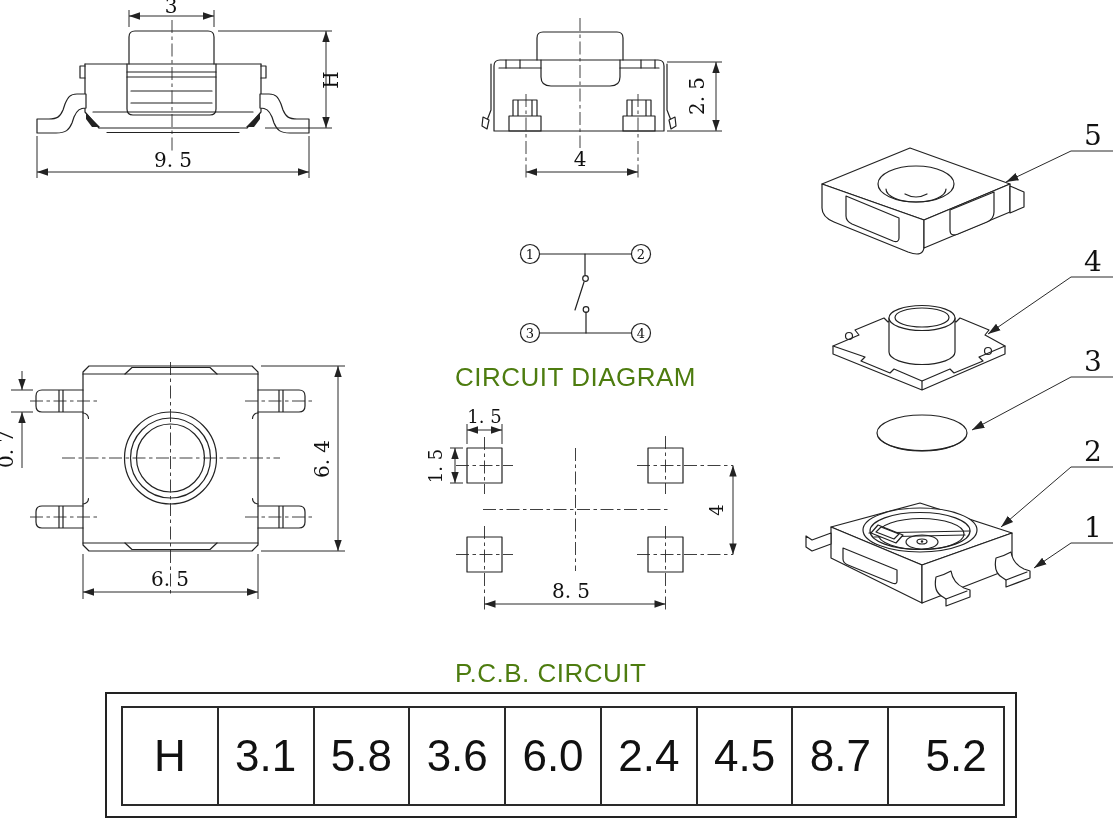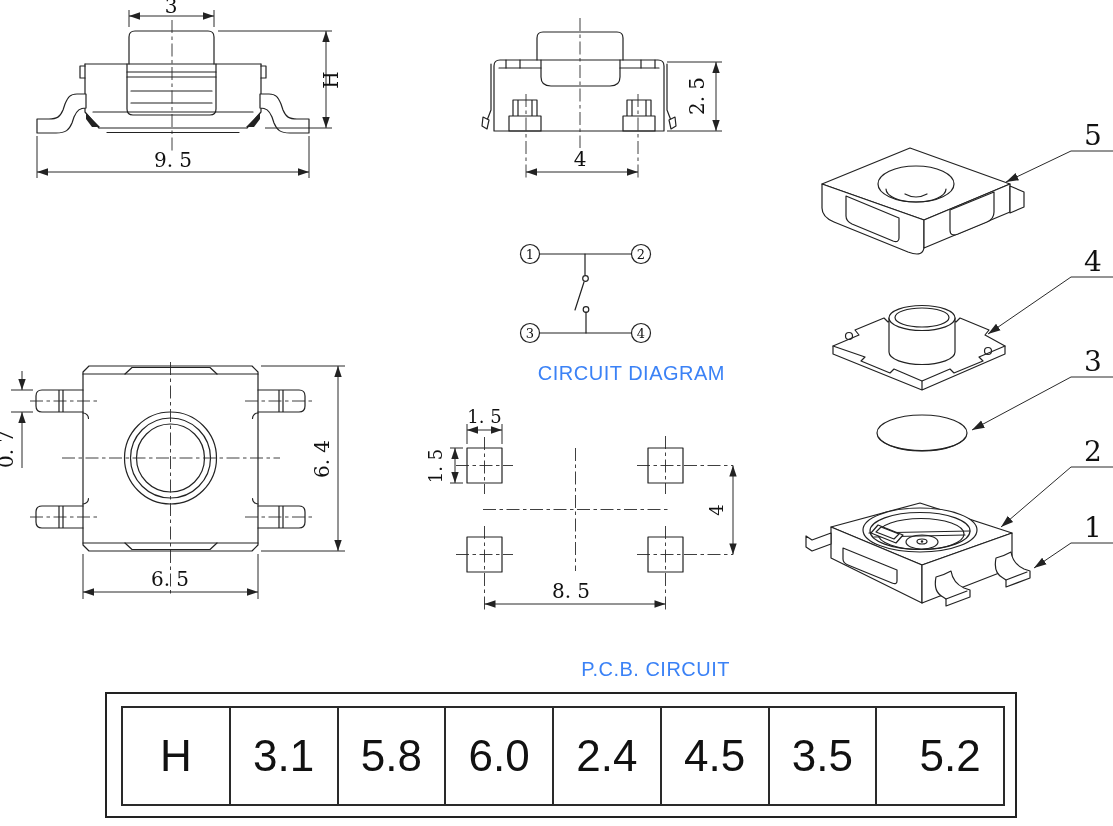--- a/index.html
+++ b/index.html
@@ -12,22 +12,22 @@
   .ln  { fill:none; stroke:#222; stroke-width:1.2; stroke-linecap:round; stroke-linejoin:round; }
   .lnw { fill:#fff;  stroke:#222; stroke-width:1.2; stroke-linecap:round; stroke-linejoin:round; }
   .cl  { fill:none; stroke:#2a2a2a; stroke-width:0.9; stroke-dasharray:13 3.5 3.5 3.5; }
   .dim { fill:none; stroke:#2a2a2a; stroke-width:1; }
   .dark{ fill:#222; stroke:none; }
   text.dimtxt  { font-family:"DejaVu Serif", serif; font-size:20px; fill:#111; }
   text.dimtxts { font-family:"DejaVu Serif", serif; font-size:18px; fill:#111; }
   text.smalltxt{ font-family:"DejaVu Serif", serif; font-size:13px; fill:#111; }
   text.parttxt { font-family:"DejaVu Serif", serif; font-size:28px; fill:#111; }
   .title {
-    position:absolute; text-align:right; color:#3b82f6;
-    font-size:20px; font-family:"Liberation Sans", sans-serif; letter-spacing:0.5px;
+    position:absolute; text-align:left; color:#4d7c0f;
+    font-size:26px; font-family:"Liberation Sans", sans-serif; letter-spacing:0.5px;
   }
   
   .table-outer {
     position:absolute; left:105px; top:692px; width:908px; height:122px;
     border:2px solid #222; background:#fff;
   }
   .htable {
     position:absolute; left:14px; top:12px; width:880px; height:96px;
     display:flex; border:2px solid #2a2a2a; background:#fff;
   }
@@ -294,21 +294,22 @@
       <line class="dim" x1="1071" y1="543" x2="1034" y2="568" marker-end="url(#xva)"></line>
       <text class="parttxt" x="1093" y="537" text-anchor="middle">1</text>
     </g>
   </svg>
 
   <div class="table-outer">
     <div class="htable">
       <div class="hcell">H</div>
       <div class="hcell">3.1</div>
       <div class="hcell">5.8</div>
+      <div class="hcell">3.6</div>
       <div class="hcell">6.0</div>
       <div class="hcell">2.4</div>
       <div class="hcell">4.5</div>
-      <div class="hcell">3.5</div>
+      <div class="hcell">8.7</div>
       <div class="hcell">5.2</div>
     </div>
   </div>
 
 </div>
 
 </body></html>

